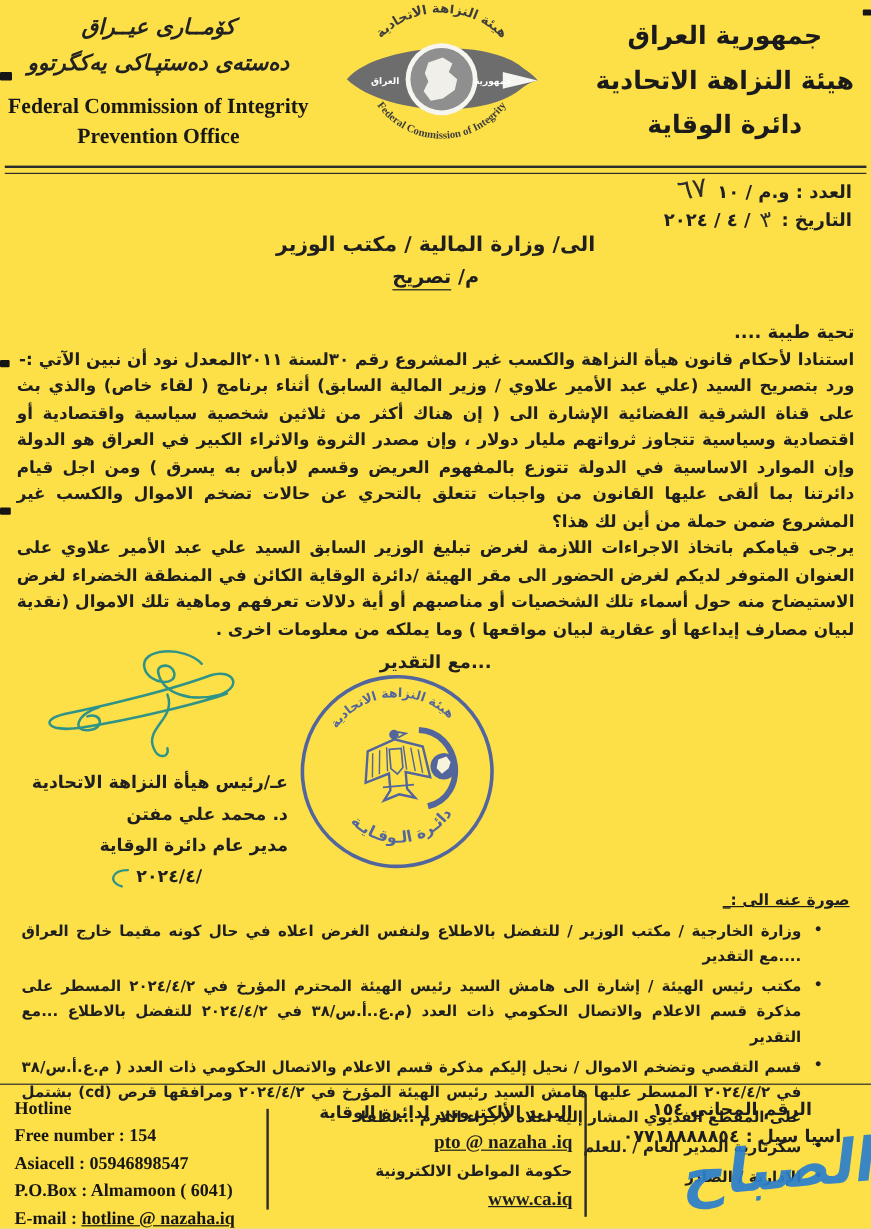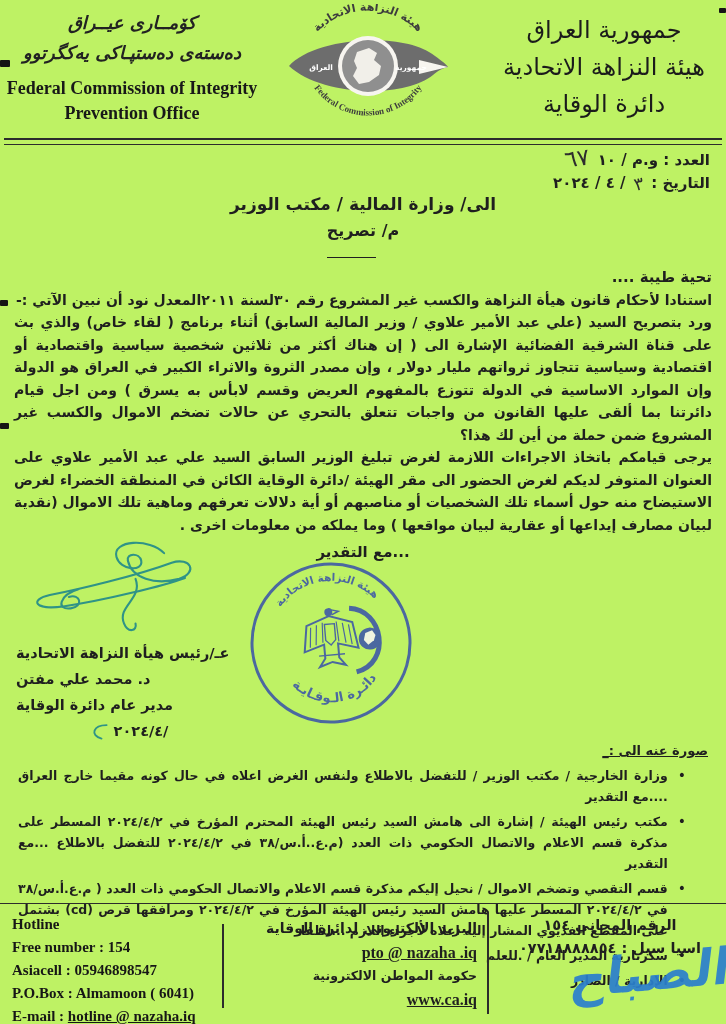--- a/index.html
+++ b/index.html
@@ -1,47 +1,47 @@
 <!DOCTYPE html>
 <html lang="ar"><head>
 <meta charset="utf-8">
 <style>
   html,body{margin:0;padding:0;background:#d8d6d0;}
   .page{
     position:relative; width:726px; height:1024px; margin:0 auto;
-    background:#bef264; overflow:hidden; color:#1f1f1f;
+    background:#fde047; overflow:hidden; color:#1f1f1f;
     font-family:"DejaVu Sans", sans-serif;
   }
   
   .hdr-left{position:absolute; left:4px; top:8px; width:256px; text-align:center;}
   .hdr-left .ku{font-size:18px; font-weight:700; font-style:italic; line-height:30px; direction:rtl; color:#222;}
   .hdr-left .en{font-family:"Liberation Serif", serif; font-weight:700; font-size:18px; line-height:25px; margin-top:8px; color:#181818;}
   .hdr-center{position:absolute; left:283px; top:4px; width:170px; height:120px;}
   .hdr-right{position:absolute; right:8px; top:12px; width:228px; text-align:center; direction:rtl;}
-  .hdr-right div{font-size:24px; font-weight:400; line-height:37px; letter-spacing:-0.5px; color:#1b1b1b;}
+  .hdr-right div{font-size:21px; font-weight:700; line-height:37px; letter-spacing:-0.5px; color:#1b1b1b;}
   .rule-double{position:absolute; left:4px; right:4px; top:138px; height:4px;
     border-top:2.5px solid #2c2c2c; border-bottom:1.2px solid #2c2c2c;}
   
   .meta{position:absolute; right:16px; top:149px; direction:rtl; text-align:right;}
   .meta .row{display:flex; align-items:center; gap:8px; font-size:15px; font-weight:700; line-height:23px;}
   .handwritten{font-weight:400; font-size:23px; letter-spacing:5px; display:inline-block;
     transform:rotate(-9deg) translateY(-2px); color:#2d2d2d;}
   .hand-day{font-weight:400; font-size:18px; display:inline-block; transform:rotate(-14deg); color:#2d2d2d;}
   
   .addressee{position:absolute; left:0; right:0; top:194px; text-align:center; direction:rtl;}
   .addressee .to{font-size:17px; font-weight:700;}
   .addressee .subj{font-size:16px; font-weight:700; margin-top:7px;}
-  .addressee .subj .u{border-bottom:1.6px solid #1f1f1f; padding-bottom:17px;}
+  .addressee .subj .u{border-bottom:1.6px solid #1f1f1f; padding-bottom:1px;}
   
   .body{position:absolute; right:14px; left:14px; top:266px; direction:rtl;}
   .body p{margin:0; font-size:14px; font-weight:700; line-height:22.5px; text-align:justify;}
   .body .greet{font-size:15px;}
   .body .closing{text-align:center; font-size:15px; margin-top:5px;}
   
-  .sig{position:absolute; left:16px; top:536px; width:224px; text-align:left; direction:rtl;}
+  .sig{position:absolute; left:16px; top:536px; width:224px; text-align:right; direction:rtl;}
   .sig .lines div{font-size:14.5px; font-weight:700; line-height:26px;}
   .sig .date{font-size:16px; display:flex; justify-content:center; align-items:center; gap:4px; font-weight:700;}
   .ltr{direction:ltr; unicode-bidi:bidi-override;}
   .stamp{position:absolute; left:246px; top:558px; width:170px; height:170px; opacity:.88; transform:rotate(-5deg);}
   
   .cc{position:absolute; right:18px; left:14px; top:731px; direction:rtl;}
   .cc .head{font-size:13px; font-weight:700; text-decoration:underline; margin-bottom:7px;margin-top:12px;}
   .cc .item{display:flex; gap:10px; margin:0 22px 4px 4px;}
   .cc .item::before{content:"•"; font-size:14px; line-height:21px; flex:0 0 auto;}
   .cc .item span{font-size:12.5px; font-weight:700; line-height:21px; text-align:justify;}

